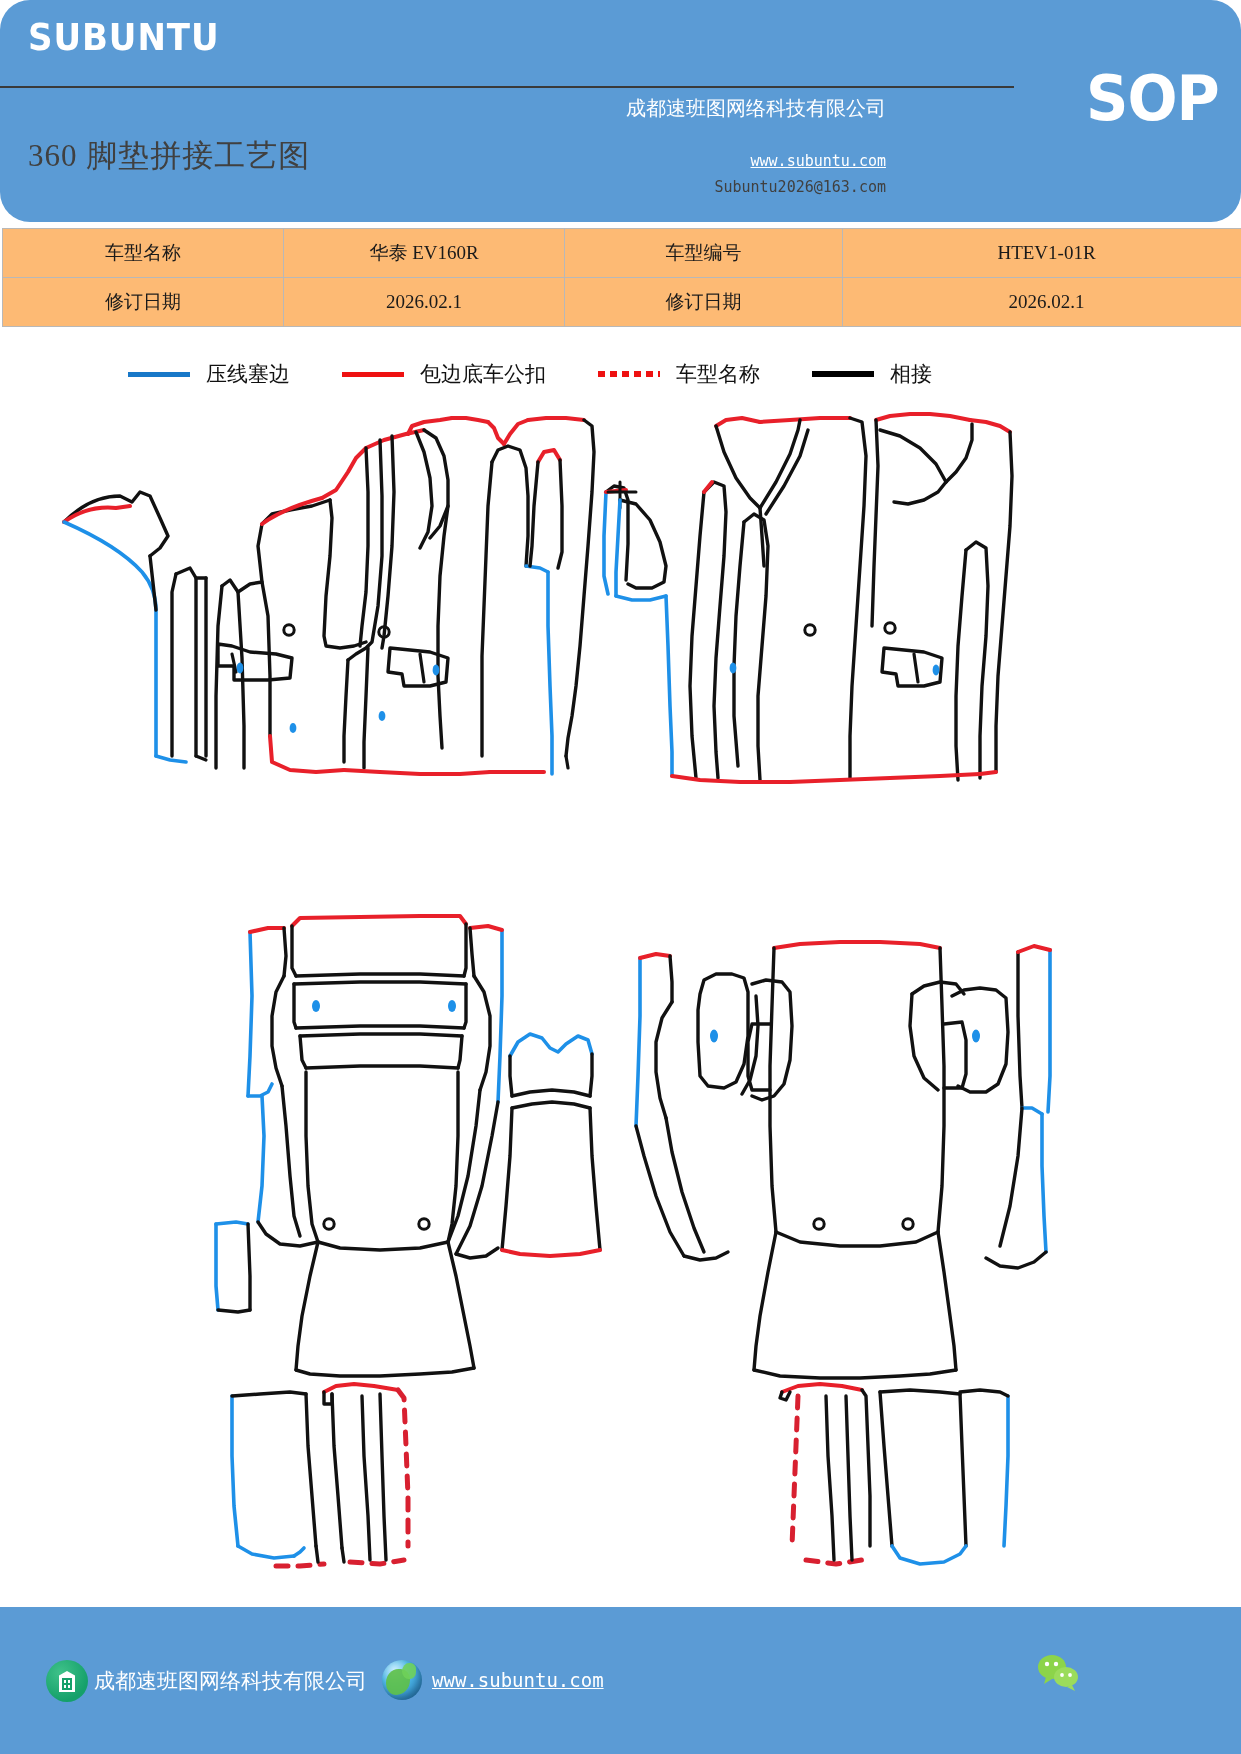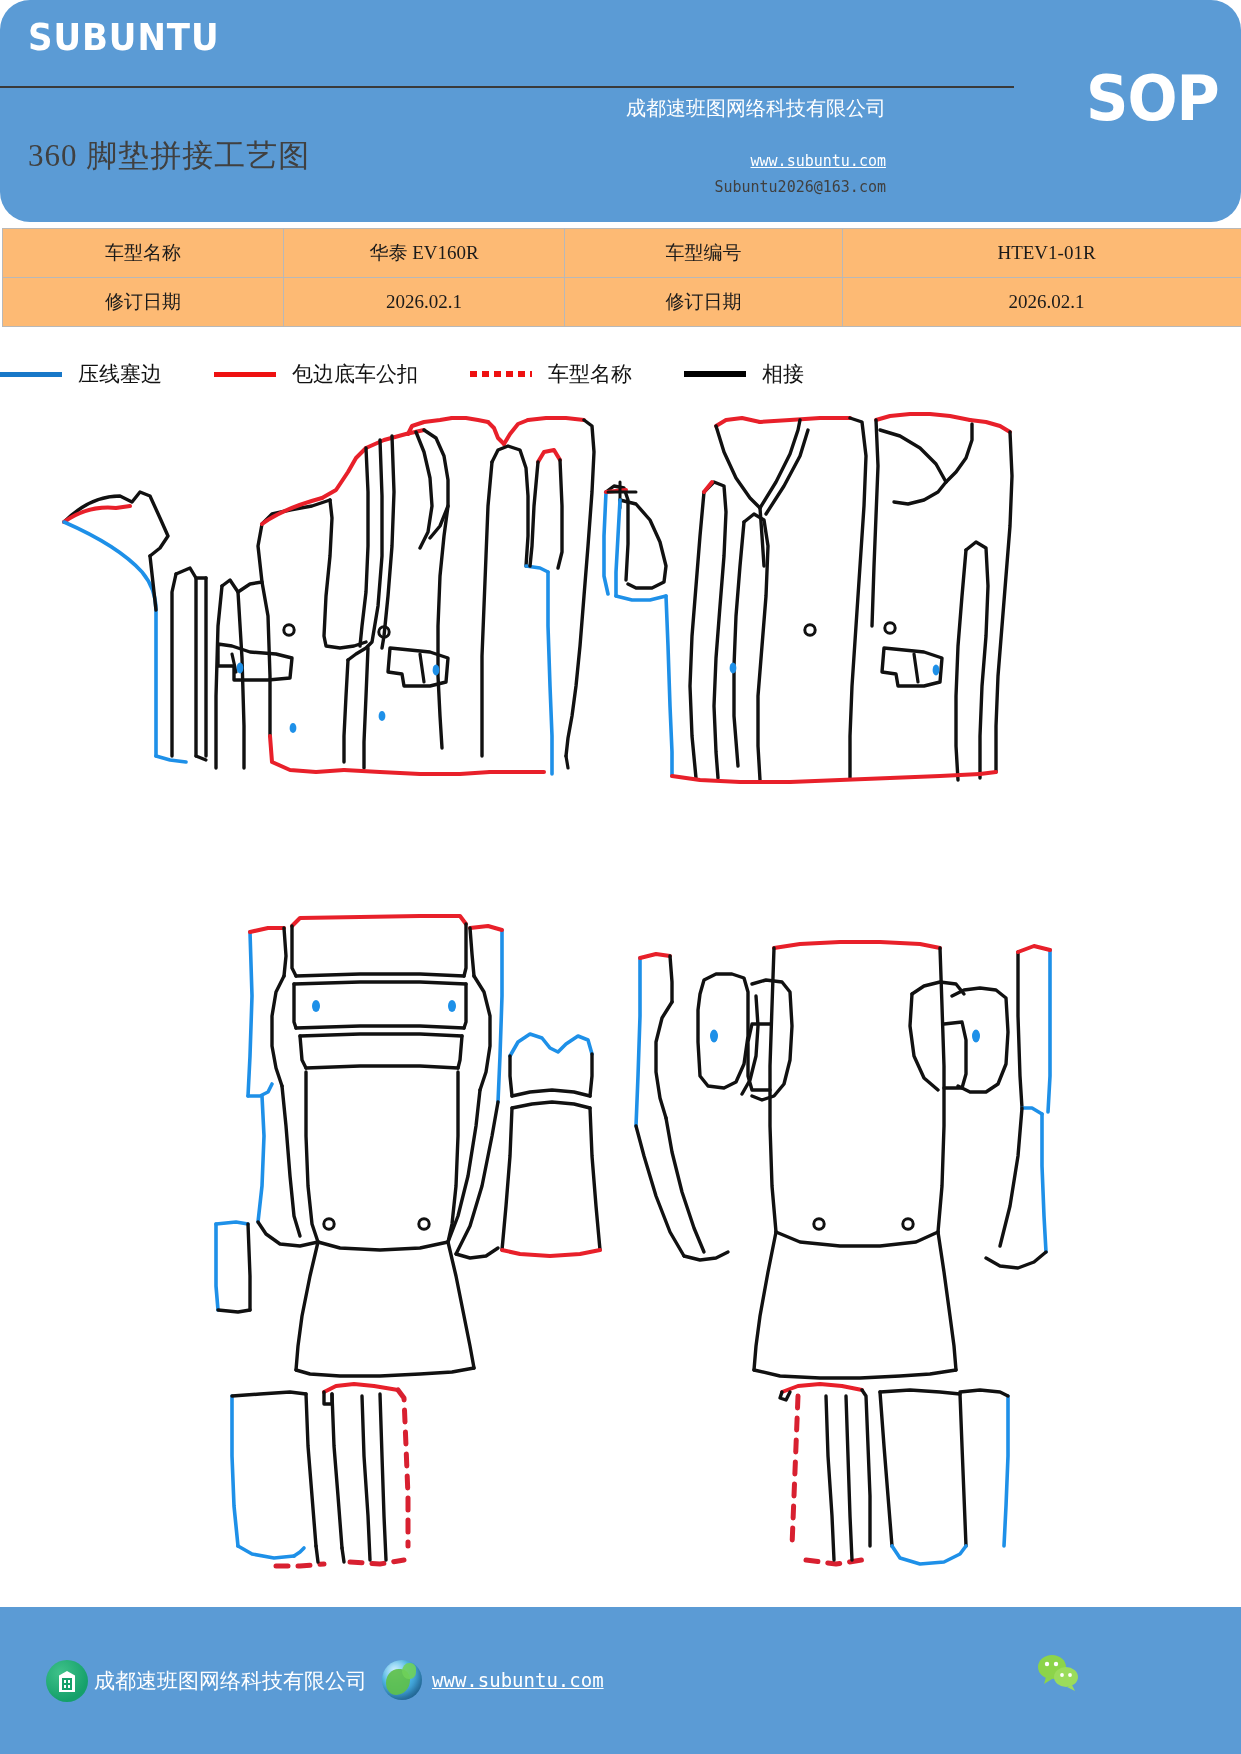--- a/index.html
+++ b/index.html
@@ -108,20 +108,21 @@
   .info-table td.w3 { width: 275px; }
   .info-table td.w4 { width: 405px; }
 
   
   .legend {
     position: absolute;
     left: 0; top: 352px;
     width: 981px;
     height: 44px;
     display: flex;
+    padding-left: 128px;
     box-sizing: border-box;
   }
   .legend-item {
     display: flex;
     align-items: center;
     margin-right: 52px;
   }
   .legend-swatch {
     width: 62px;
     height: 5px;

